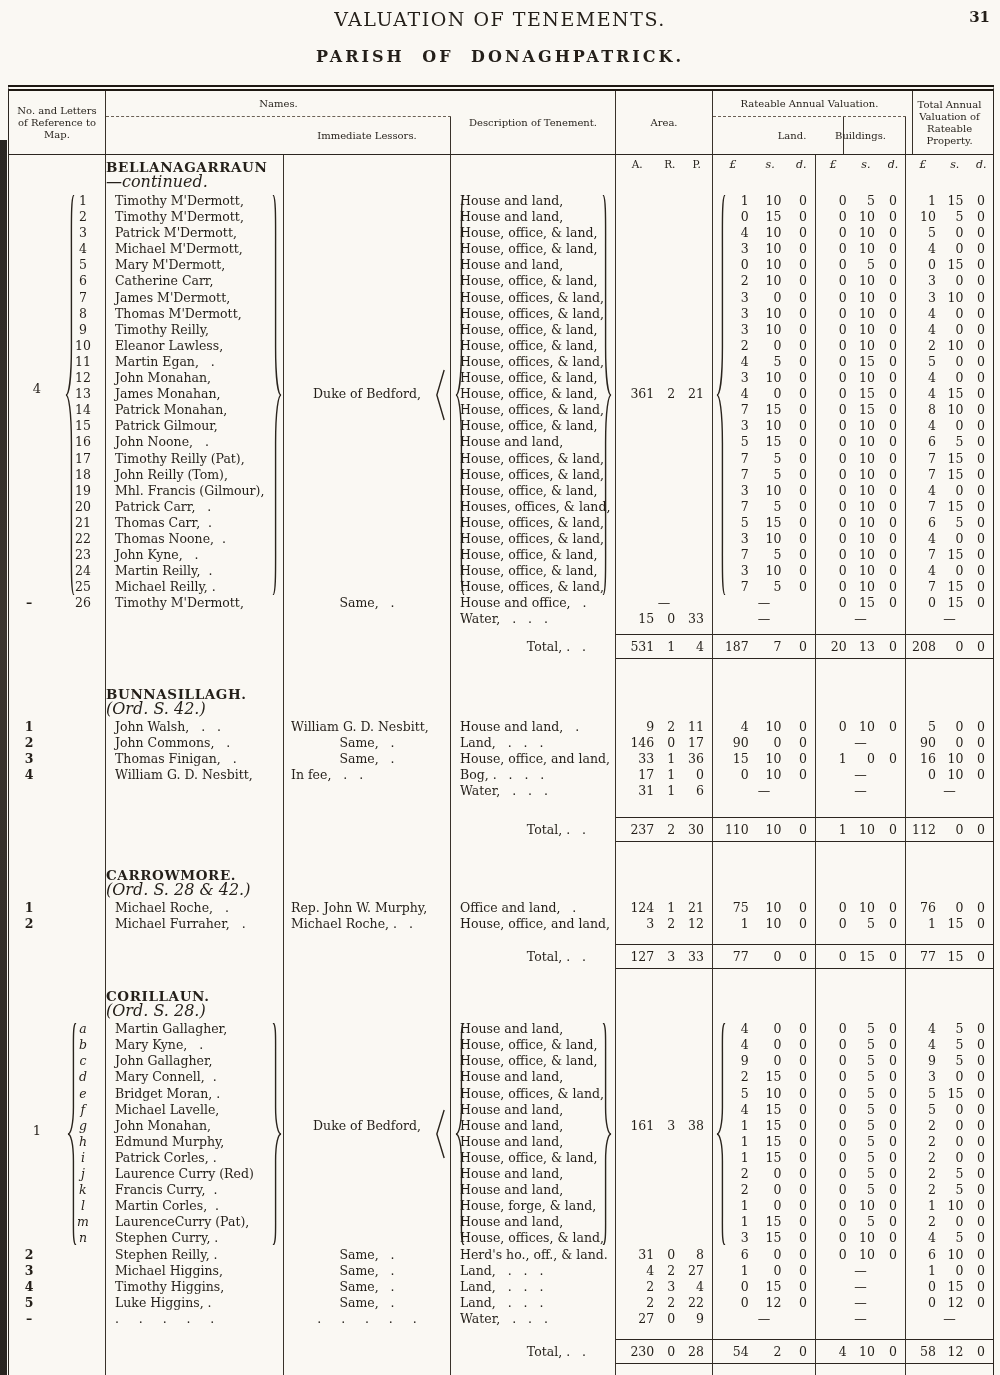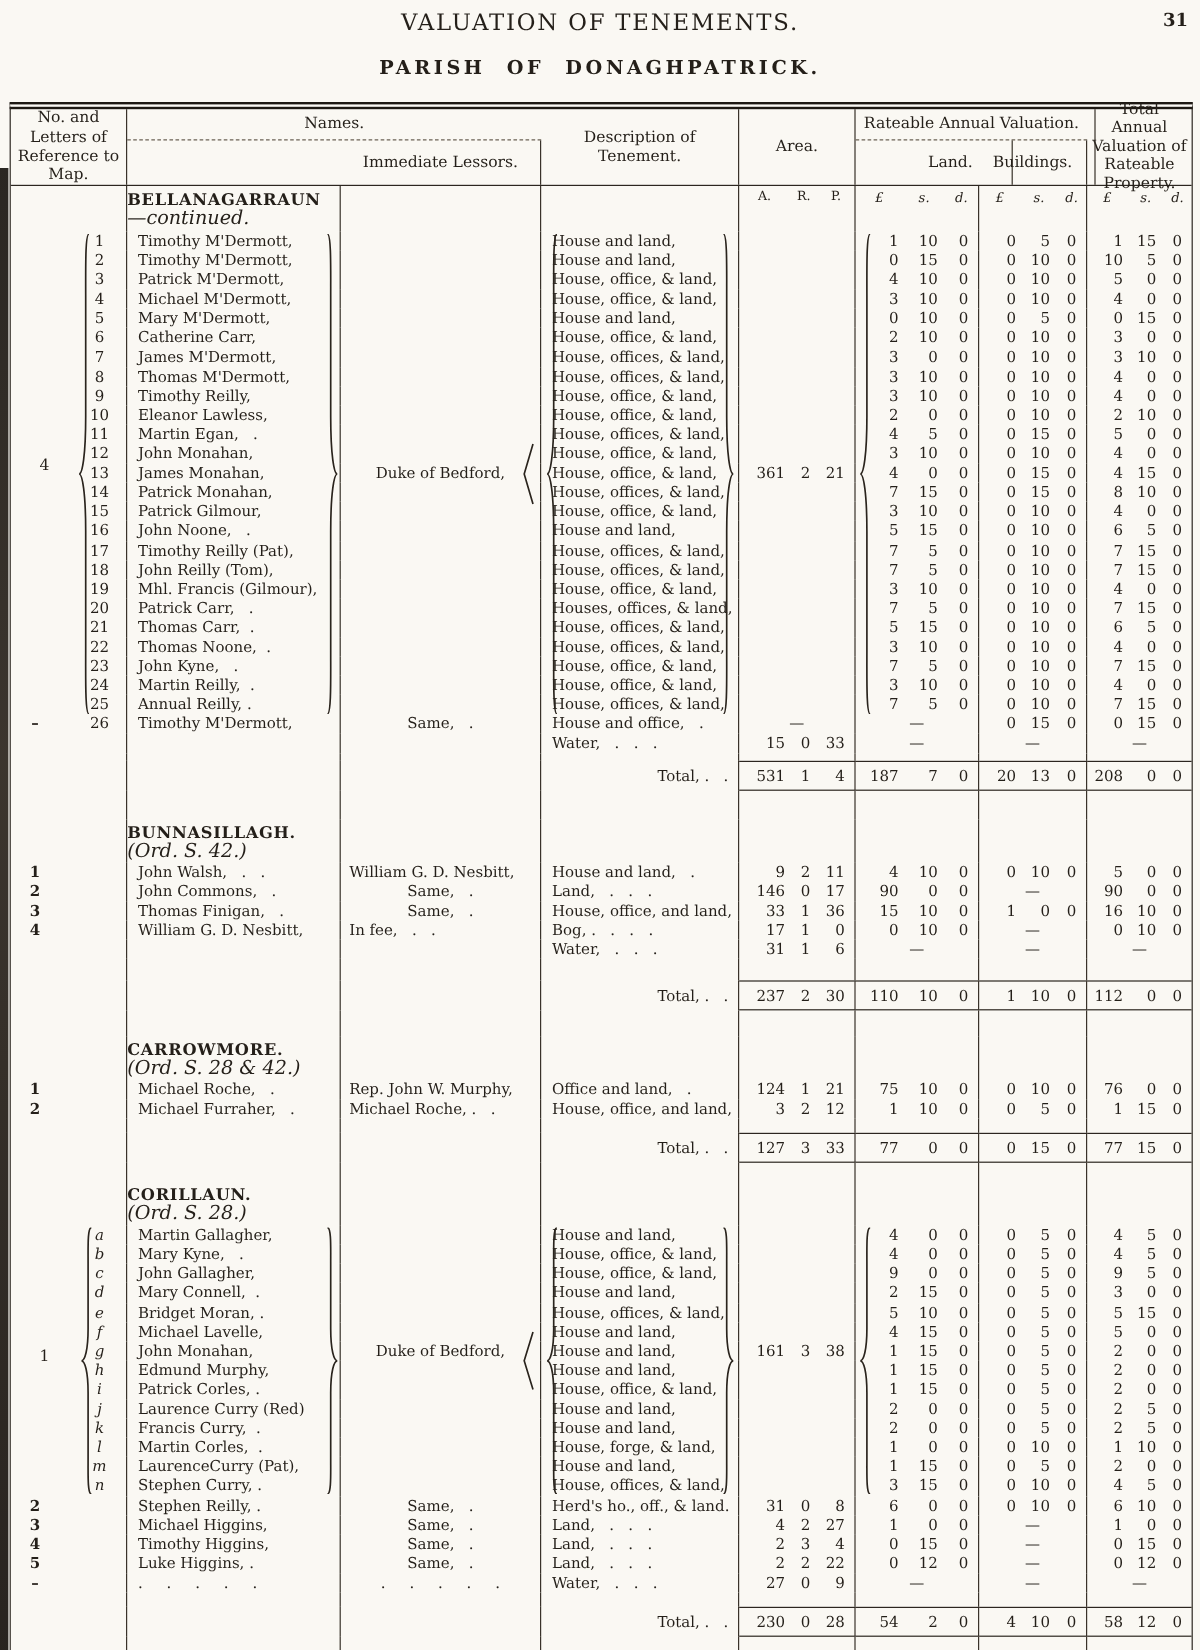--- a/index.html
+++ b/index.html
@@ -12,21 +12,21 @@
   #page-number{position:absolute;top:8px;right:10px;font-size:15px;font-weight:600;}
   #parish-title{position:absolute;top:47px;left:0;width:100%;text-align:center;
     font-size:16px;font-weight:700;letter-spacing:3px;word-spacing:9px;}
   #gutter{position:absolute;left:0;top:140px;width:7px;height:1235px;
     background:linear-gradient(180deg,#181410,#2b241d 40%,#16110d);opacity:.92;}
   
   #vtable{position:absolute;left:8px;top:85px;width:984px;
     border-left:1.6px solid #2c2620;border-right:1.6px solid #2c2620;
     border-top:6px double #1d1812;border-bottom:7px double #1d1812;}
   
-  #thead{position:relative;height:63px;border-bottom:1.4px solid #2c2620;font-size:13px;
+  #thead{position:relative;height:63px;border-bottom:1.4px solid #2c2620;font-size:10px;
     line-height:1.2;text-align:center;}
   #thead .hc{position:absolute;display:flex;align-items:center;justify-content:center;
     padding:1px 3px;box-sizing:border-box;}
   .vline{border-right:1px solid #39322a;}
   .dashline{border-bottom:1px dashed #6b6155;}
   
   .row{display:grid;grid-template-columns:97px 178px 167px 165px 97px 103px 90px 87px;}
   .c{position:relative;border-right:1px solid #39322a;box-sizing:border-box;overflow:hidden;
      display:flex;align-items:center;font-size:12.5px;white-space:pre;}
   .c:last-child{border-right:none;}
@@ -46,21 +46,21 @@
   .atrip{grid-template-columns:44% 24% 32%;}
   .dash{justify-content:center;}
   .units .trip span{text-align:center;padding:0;}
   .units{font-size:11px;font-style:italic;}
   .units.roman{font-style:normal;font-size:10.5px;}
   .secname{width:100%;text-align:left;font-weight:700;font-size:13.5px;letter-spacing:.6px;line-height:16px;}
   .secnote{width:100%;text-align:left;font-style:italic;font-size:16px;line-height:14px;}
   .hdrstack{display:flex;flex-direction:column;justify-content:center;width:100%;}
   .tot{height:25px;}
   .tot .c{font-size:12.5px;}
-  .tot-label{justify-content:flex-end;padding-right:8px;}
+  .tot-label{justify-content:flex-end;padding-right:29px;}
   .tb{border-top:1.4px solid #2c2620;border-bottom:1.4px solid #2c2620;}
   .section{position:relative;}
   .brace{position:absolute;pointer-events:none;}
   .brace svg{display:block;width:100%;height:100%;}
   .flip{transform:scaleX(-1);}
   .gref{position:absolute;font-size:13px;width:20px;text-align:center;}
 </style>
 </head>
 <body>
 
@@ -330,21 +330,21 @@
             <div class="c tl">Martin Reilly,  .</div>
             <div class="c"></div>
             <div class="c tl">House, office, &amp; land,</div>
             <div class="c"></div>
             <div class="c"><div class="trip"><span class="u0">3</span><span class="u1">10</span><span class="u2">0</span></div></div>
             <div class="c"><div class="trip"><span class="u0">0</span><span class="u1">10</span><span class="u2">0</span></div></div>
             <div class="c"><div class="trip"><span class="u0">4</span><span class="u1">0</span><span class="u2">0</span></div></div>
           </div>
           <div class="row r">
             <div class="c"><span class="ri">25</span></div>
-            <div class="c tl">Annual Reilly, .</div>
+            <div class="c tl">Michael Reilly, .</div>
             <div class="c"></div>
             <div class="c tl">House, offices, &amp; land,</div>
             <div class="c"></div>
             <div class="c"><div class="trip"><span class="u0">7</span><span class="u1">5</span><span class="u2">0</span></div></div>
             <div class="c"><div class="trip"><span class="u0">0</span><span class="u1">10</span><span class="u2">0</span></div></div>
             <div class="c"><div class="trip"><span class="u0">7</span><span class="u1">15</span><span class="u2">0</span></div></div>
           </div>
           <div class="row r">
             <div class="c"><span class="ro">–</span><span class="ri">26</span></div>
             <div class="c tl">Timothy M'Dermott,</div>

